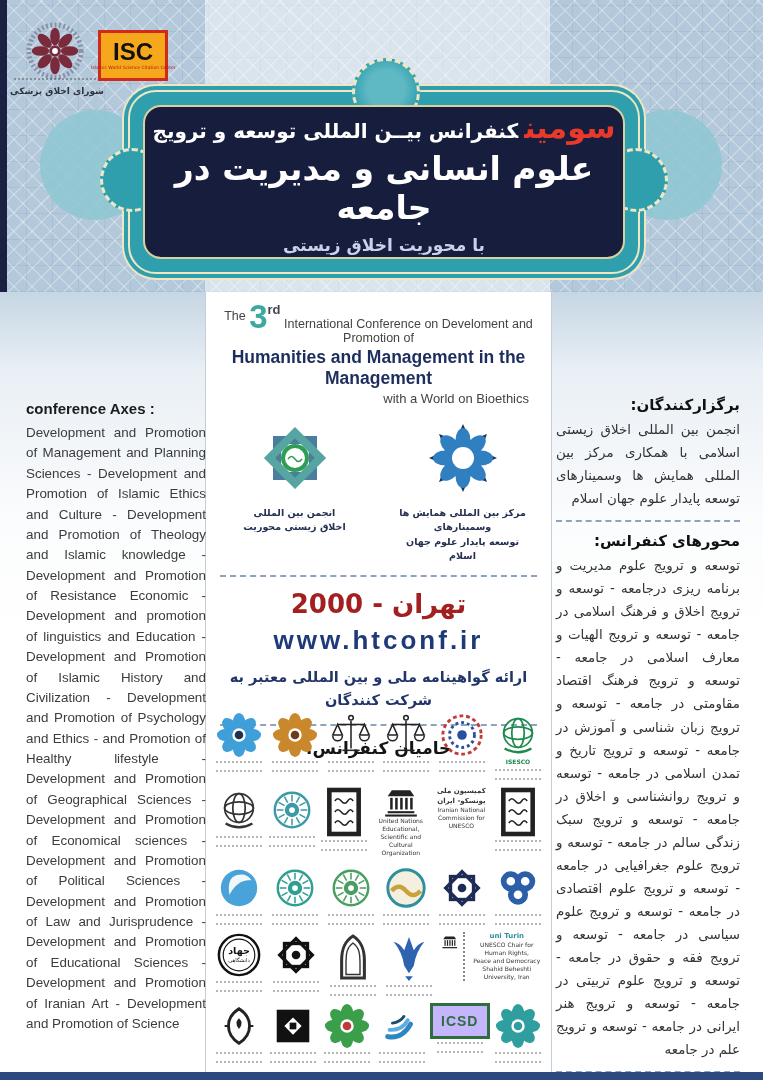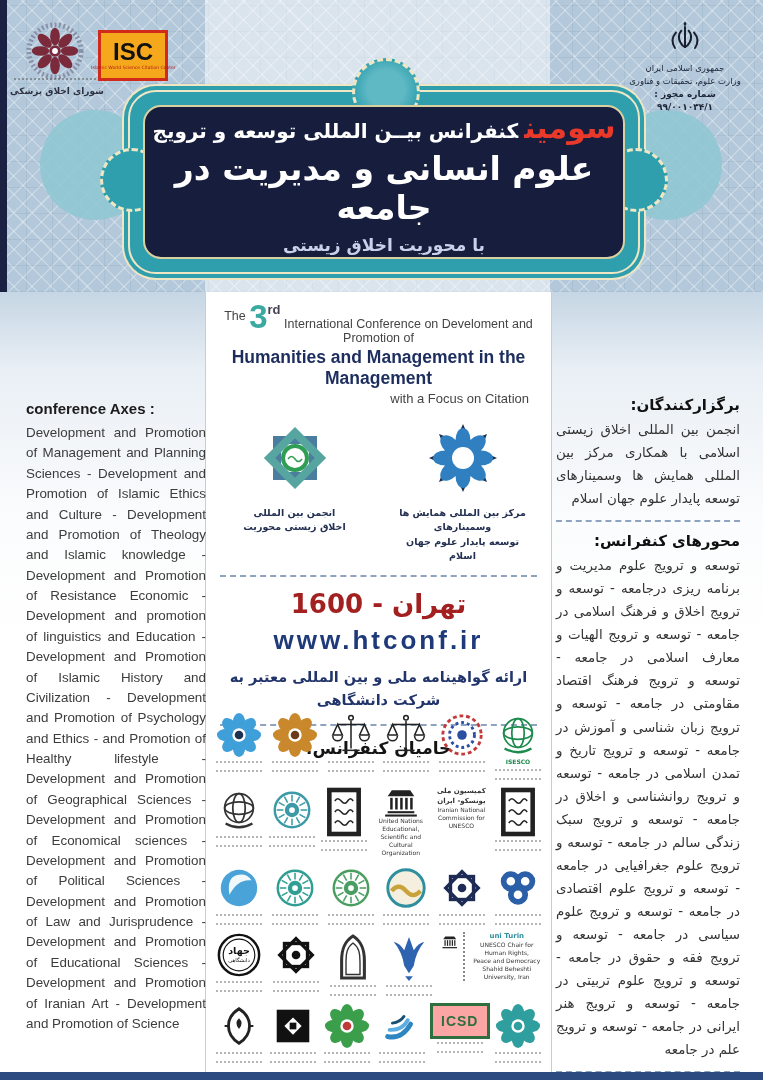--- a/index.html
+++ b/index.html
@@ -68,21 +68,21 @@
   .city{color:#a32020;font-weight:800;font-size:26px;text-align:center;direction:rtl;margin-top:4px;}
   .site{color:#1f3a7a;font-weight:800;font-size:26px;letter-spacing:3px;text-align:center;font-family:"Liberation Sans",sans-serif;margin-top:6px;}
   .cert{color:#22356b;font-weight:bold;font-size:14.5px;text-align:center;direction:rtl;line-height:1.6;margin-top:10px;}
   .sponsor-h{font-size:17px;font-weight:800;color:#141414;text-align:center;direction:rtl;margin-top:8px;}
   .grid{position:absolute;left:7px;top:420px;width:331px;}
   .lrow{display:flex;justify-content:space-between;align-items:flex-start;margin-bottom:7px;}
   .sp-cell{display:flex;flex-direction:column;align-items:center;}
   .sq{width:46px;height:7px;border-top:2px dotted #6d6d6d;border-bottom:2px dotted #6d6d6d;opacity:.5;margin-top:3px;}
   .tiny-lines{font-size:6px;line-height:1.35;text-align:center;color:#333;}
   .tiny-lines .fa{font-size:7px;font-weight:bold;direction:rtl;}
-  .icsd-badge{width:54px;height:30px;border:3px solid #2f6e3e;background:#fca5a5;display:flex;align-items:center;justify-content:center;}
+  .icsd-badge{width:54px;height:30px;border:3px solid #2f6e3e;background:#c4b5fd;display:flex;align-items:center;justify-content:center;}
   .icsd-badge span{font-family:"Liberation Sans",sans-serif;font-weight:800;font-size:14px;color:#2f6e3e;letter-spacing:1px;}
   .bottom-bar{position:absolute;left:0;bottom:0;width:763px;height:8px;background:#2c4a80;}
 </style>
 </head>
 <body>
 
 <div class="poster">
 
   <div class="header">
     <div class="center-band"></div>
@@ -118,46 +118,31 @@
       </g>
       <circle cx="32" cy="32" r="3" fill="#fff"></circle>
     </svg>
     <div class="seal-squig"></div>
     <div class="seal-cap">شورای اخلاق پزشکی</div>
     <div class="isc">
       <div class="isc-big">ISC</div>
       <div class="isc-sub">Islamic World Science Citation Center</div>
     </div>
 
-    <div class="gov">
-      <svg class="emblem" width="40" height="40" viewBox="0 0 44 44">
-        <g stroke="#1a1f2e" fill="none" stroke-width="2.2" stroke-linecap="round">
-          <path d="M22 10 v22"></path>
-          <path d="M18 14 q-5 6 -1 13 q2 4 5 5"></path>
-          <path d="M26 14 q5 6 1 13 q-2 4 -5 5"></path>
-          <path d="M12 16 q-7 8 -1 17"></path>
-          <path d="M32 16 q7 8 1 17"></path>
-        </g>
-        <path d="M22 4 q3 2 0 5 q-3 -3 0 -5z" fill="#1a1f2e"></path>
-      </svg>
-      <div class="gov-line">جمهوری اسلامی ایران</div>
-      <div class="gov-line">وزارت علوم، تحقیقات و فناوری</div>
-      <div class="gov-line lic">شماره مجوز : ۹۹/۰۰۱۰۳۴/۱</div>
-    </div>
   </div>
 
   <div class="card">
     <div class="etitle">
       <div class="row1">
         <span class="the">The</span>
         <span class="three">3</span><span class="rd">rd</span>
         <span>International Conference on Develoment and Promotion of</span>
       </div>
       <div class="row2">Humanities and Management in the Management</div>
-      <div class="row3">with a Focus on Citation</div>
+      <div class="row3">with a World on Bioethics</div>
     </div>
 
     <div class="org-logos">
       <div class="org">
         <svg width="72" height="72" viewBox="0 0 72 72">
           <rect x="18" y="18" width="36" height="36" fill="none" stroke="#4a7d9e" stroke-width="8"></rect>
           <rect x="18" y="18" width="36" height="36" fill="none" stroke="#57a5a0" stroke-width="8" transform="rotate(45 36 36)"></rect>
           <circle cx="36" cy="36" r="14" fill="#2f9e55"></circle>
           <circle cx="36" cy="36" r="10" fill="#fff"></circle>
           <path d="M29 37 q3.5 -5 7 0 t7 0" stroke="#2f9e55" fill="none" stroke-width="1.5"></path>
@@ -183,25 +168,25 @@
           <circle cx="36" cy="36" r="11" fill="#fff"></circle>
         </svg>
         <div class="cap">
           <span>مرکز بین المللی همایش ها وسمینارهای</span><br>
           <span>توسعه پایدار علوم جهان اسلام</span>
         </div>
       </div>
     </div>
 
     <hr class="sep">
-    <div class="city">تهران - 1600</div>
+    <div class="city">تهران - 2000</div>
     <div class="site">www.htconf.ir</div>
     <div class="cert">
       <span>ارائه گواهینامه ملی و بین المللی معتبر به</span><br>
-      <span>شرکت دانشگاهی</span>
+      <span>شرکت کنندگان</span>
     </div>
     <hr class="sep">
     <div class="sponsor-h">حامیان کنفرانس:</div>
 
     <div class="grid" id="sponsor-grid">
         <div class="lrow">
           <div class="sp-cell" style="width: 52px;">
             <svg width="46" height="46" viewBox="0 0 48 48">
               <ellipse cx="24" cy="11" rx="6.5" ry="10" fill="#3f9fd8" transform="rotate(0 24 24)"></ellipse>
               <ellipse cx="24" cy="11" rx="6.5" ry="10" fill="#3f9fd8" transform="rotate(45 24 24)"></ellipse>

